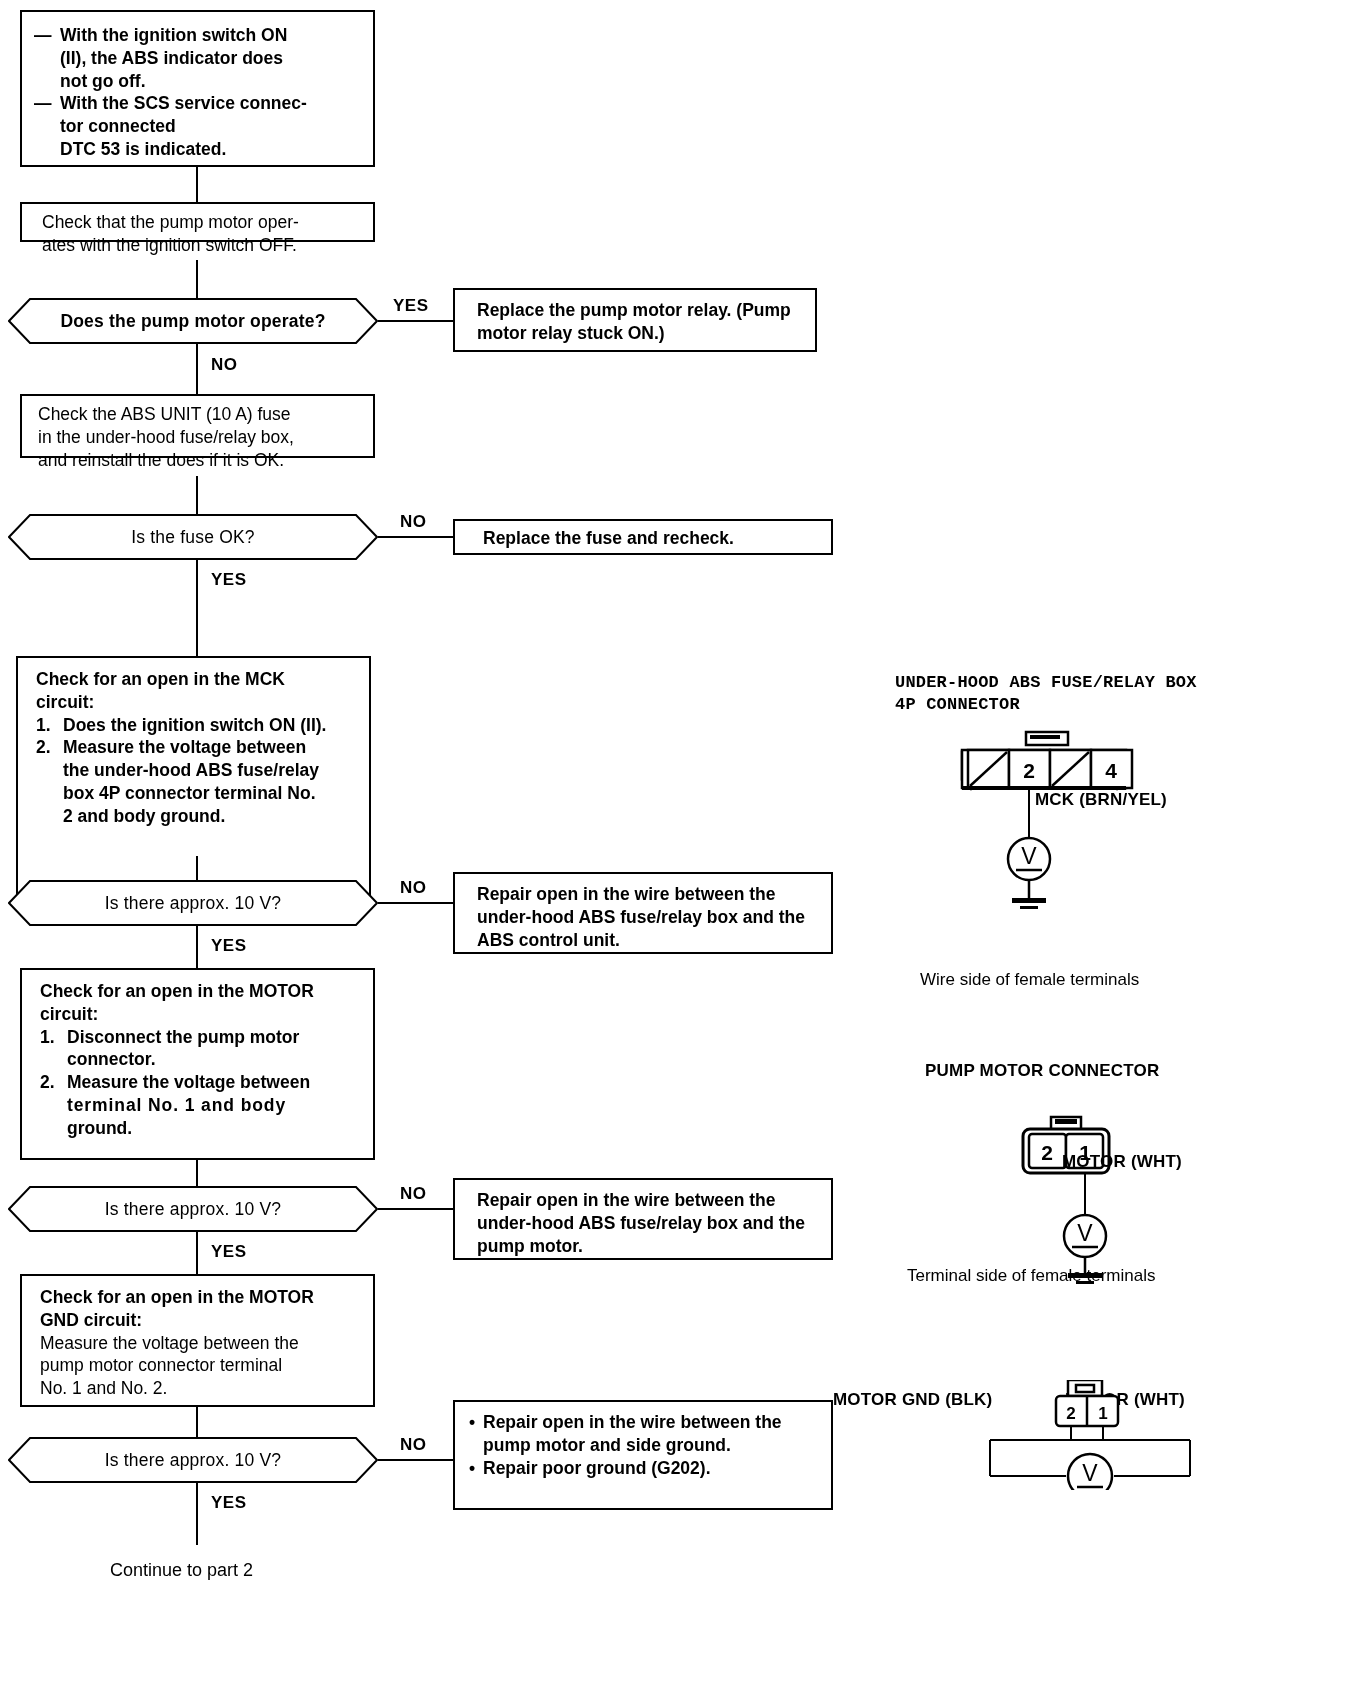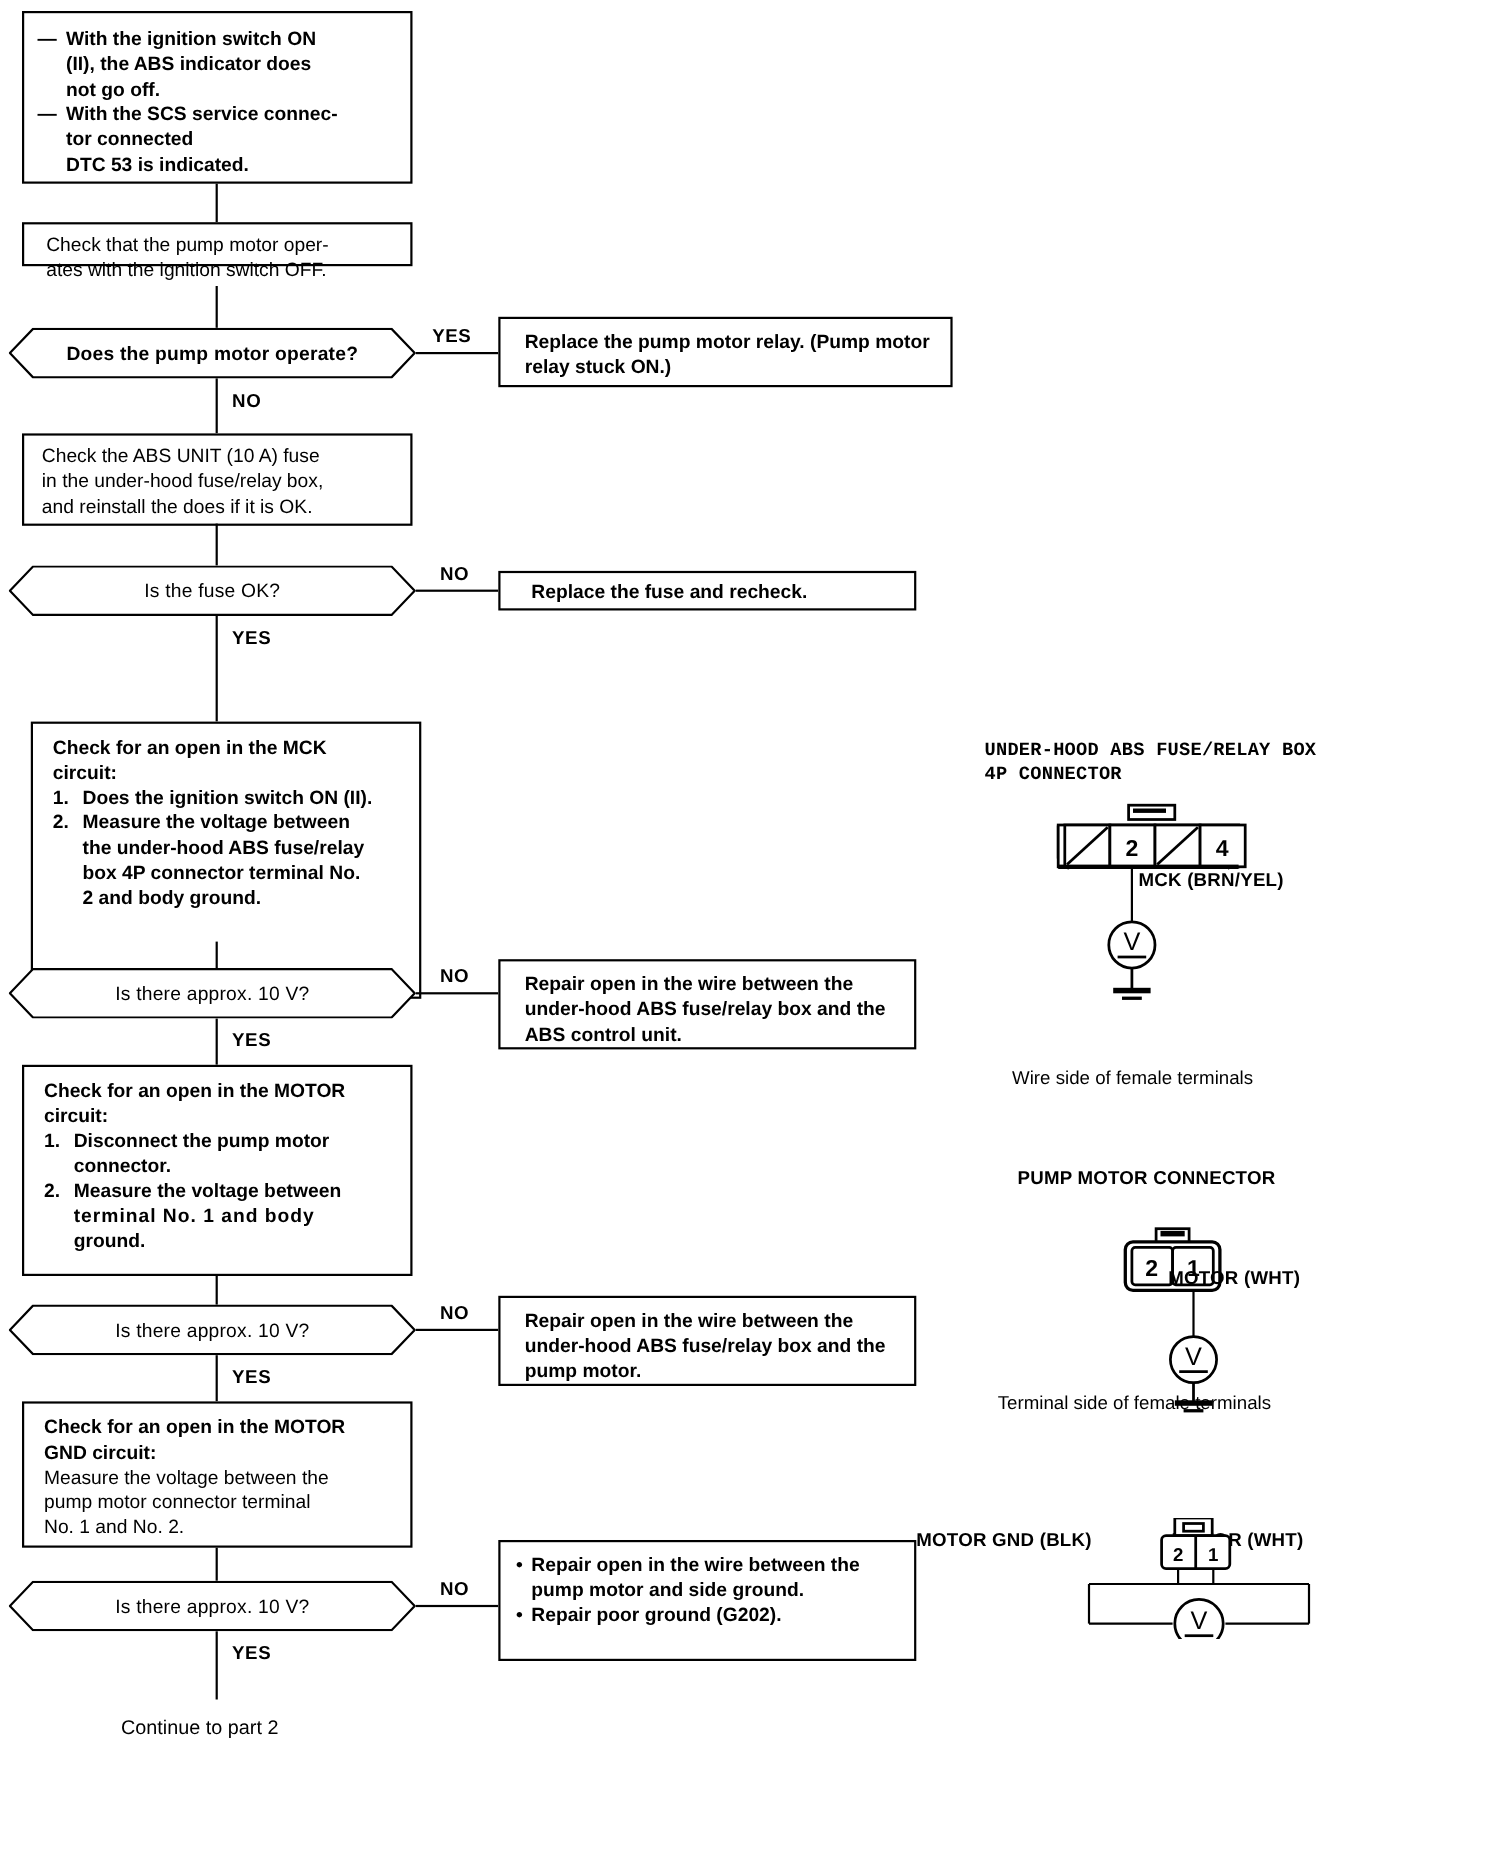--- a/index.html
+++ b/index.html
@@ -111,29 +111,29 @@
   <div class="hex" style="left:8px;top:298px;width:370px;height:46px;">
     <svg class="hexsvg" viewBox="0 0 370 46" preserveAspectRatio="none">
       <polygon points="22,1 348,1 369,23 348,45 22,45 1,23" fill="#fff" stroke="#000" stroke-width="2"></polygon>
     </svg>
     <span class="lbl">Does the pump motor operate?</span>
   </div>
 
   <div class="hline" style="left:378px;top:320px;width:75px;"></div>
   <div class="branch" style="left:393px;top:296px;">YES</div>
 
-  <div class="rbox" style="left:453px;top:288px;width:413px;height:64px;">
+  <div class="rbox" style="left:453px;top:288px;width:364px;height:64px;">
     <span class="t">Replace the pump motor relay.</span>
     <span class="t">(Pump motor relay stuck ON.)</span>
   </div>
 
   <div class="vline" style="left:196px;top:344px;height:50px;"></div>
   <div class="branch" style="left:211px;top:355px;">NO</div>
 
-  <div class="pbox" style="left:20px;top:394px;width:355px;height:84px;padding:7px 7px 8px 16px;">
+  <div class="pbox" style="left:20px;top:394px;width:355px;height:64px;padding:7px 7px 8px 16px;">
     <span class="t">Check the ABS UNIT (10 A) fuse</span>
     <span class="t">in the under-hood fuse/relay box,</span>
     <span class="t">and reinstall the does if it is OK.</span>
   </div>
 
   <div class="vline" style="left:196px;top:476px;height:38px;"></div>
 
   <div class="hex" style="left:8px;top:514px;width:370px;height:46px;">
     <svg class="hexsvg" viewBox="0 0 370 46" preserveAspectRatio="none">
       <polygon points="22,1 348,1 369,23 348,45 22,45 1,23" fill="#fff" stroke="#000" stroke-width="2"></polygon>
@@ -144,21 +144,21 @@
   <div class="hline" style="left:378px;top:536px;width:75px;"></div>
   <div class="branch" style="left:400px;top:512px;">NO</div>
 
   <div class="rbox" style="left:453px;top:519px;width:380px;height:36px;padding:6px 4px 6px 28px;">
     <span class="t">Replace the fuse and recheck.</span>
   </div>
 
   <div class="vline" style="left:196px;top:560px;height:96px;"></div>
   <div class="branch" style="left:211px;top:570px;">YES</div>
 
-  <div class="pbox bold" style="left:28px;top:656px;width:355px;height:252px;padding:10px 8px 8px 18px;">
+  <div class="pbox bold" style="left:16px;top:656px;width:355px;height:252px;padding:10px 8px 8px 18px;">
     <span class="t">Check for an open in the MCK</span>
     <span class="t">circuit:</span>
     <div class="li">
       <span class="n">1.</span>
       <span class="x">
         <span class="t">Does the ignition switch ON (II).</span>
       </span>
     </div>
     <div class="li">
       <span class="n">2.</span>

